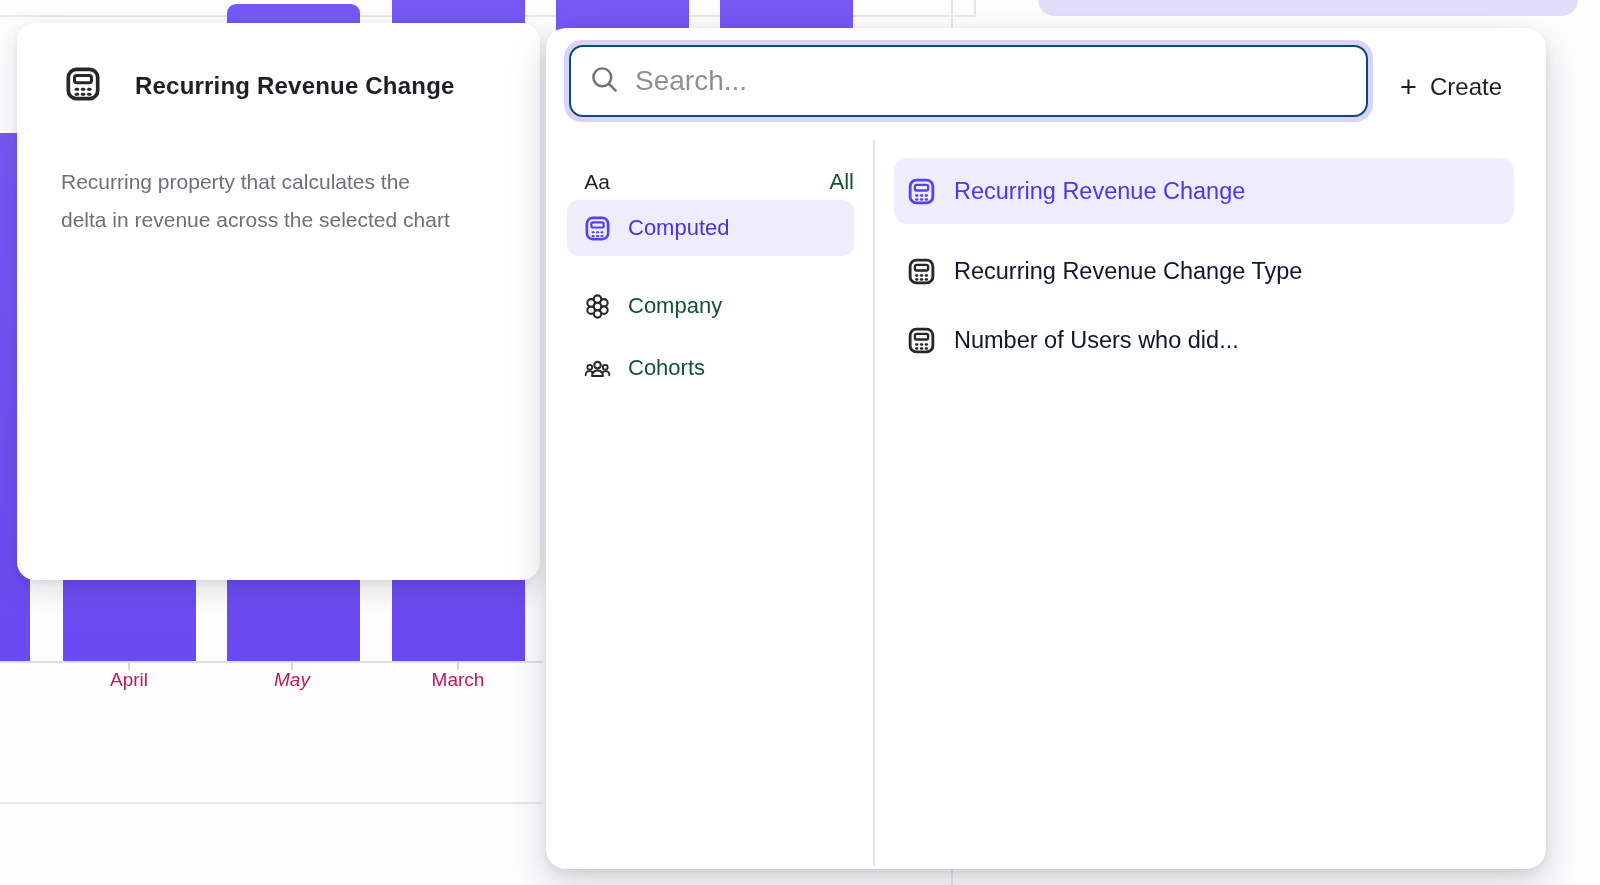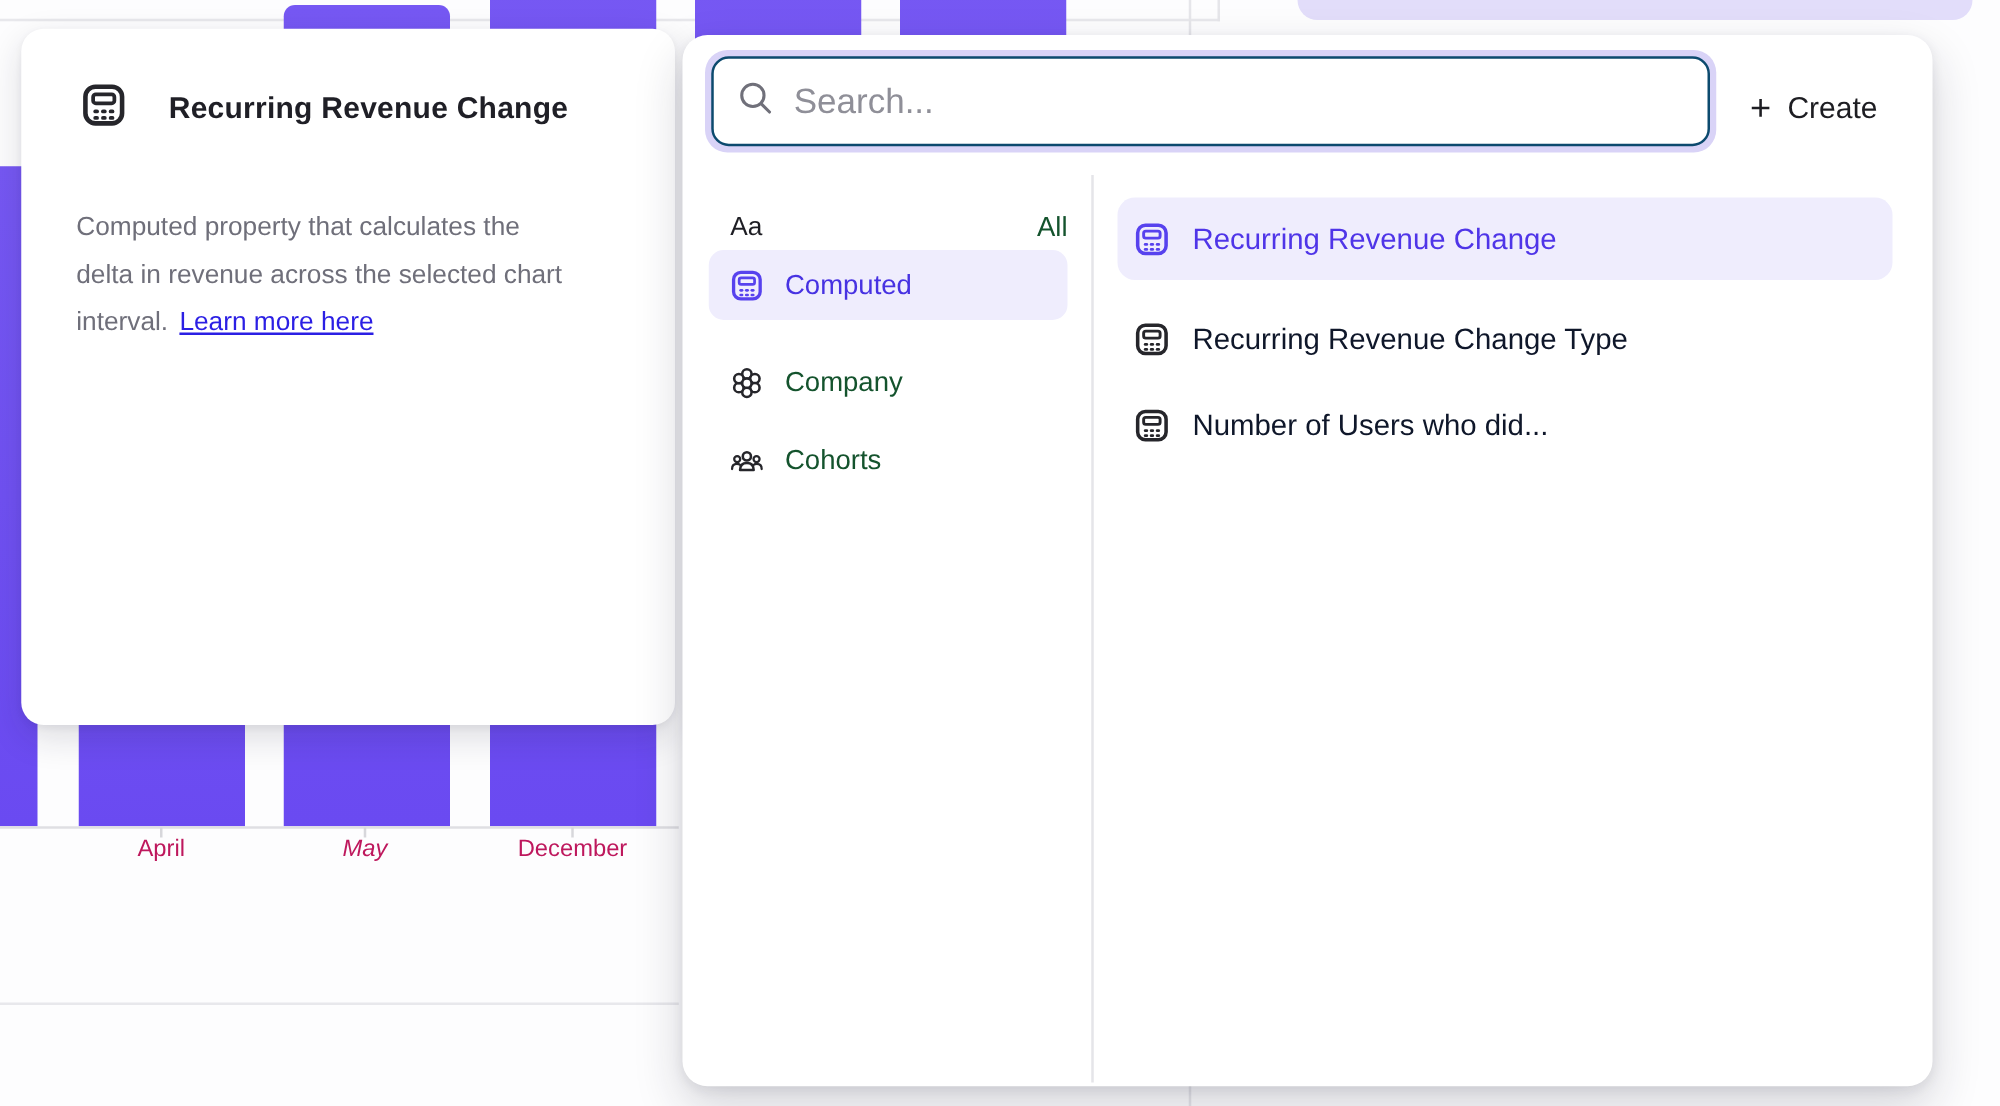--- a/index.html
+++ b/index.html
@@ -86,21 +86,21 @@
   <div class="bar" style="left:392px; top:-20px; width:133px; height:681px;"></div>
   <div class="bar" style="left:556px; top:-20px; width:133px; height:681px;"></div>
   <div class="bar" style="left:720px; top:-20px; width:133px; height:681px;"></div>
 
   <div class="axis-line"></div>
   <div class="tick" style="left:128px;"></div>
   <div class="tick" style="left:291px;"></div>
   <div class="tick" style="left:457px;"></div>
   <div class="month-label" style="left:129px;">April</div>
   <div class="month-label" style="left:292px;font-style:italic;">May</div>
-  <div class="month-label" style="left:458px;">December</div>
+  <div class="month-label" style="left:458px;">March</div>
 
   <div class="chip-cut"></div>
   <div class="chip-glyph g1"></div>
   <div class="chip-glyph g2"></div>
 
   <div class="tooltip-card">
     <div class="tooltip-head">
       <span>
         <svg width="40" height="40" viewBox="0 0 24 24" fill="none" style="color:#26262b">
           <rect x="3.2" y="3.2" width="17.6" height="17.6" rx="4.8" stroke="currentColor" stroke-width="2.2"></rect>
@@ -111,23 +111,22 @@
               <rect x="14.4" y="14.2" width="2.7" height="1.8" rx="0.9"></rect>
             <rect x="7" y="17.3" width="2.7" height="1.8" rx="0.9"></rect>
               <rect x="10.7" y="17.3" width="2.7" height="1.8" rx="0.9"></rect>
               <rect x="14.4" y="17.3" width="2.7" height="1.8" rx="0.9"></rect>
           </g>
         </svg>
       </span>
       <span class="tooltip-title">Recurring Revenue Change</span>
     </div>
     <div class="tooltip-body">
-      <span style="display:block">Computed property that calculates the</span>
+      <span style="display:block">Recurring property that calculates the</span>
       <span style="display:block">delta in revenue across the selected chart</span>
-      <span style="display:block"><span>interval.</span><a class="learn-link">Learn more here</a></span>
     </div>
   </div>
 
   <div class="modal">
 
     <div class="search-halo">
       <div class="search-box">
         <span>
           <svg width="31" height="31" viewBox="0 0 24 24" fill="none" style="color:#70707a">
             <circle cx="10.3" cy="10.3" r="6.9" stroke="currentColor" stroke-width="1.9"></circle>

